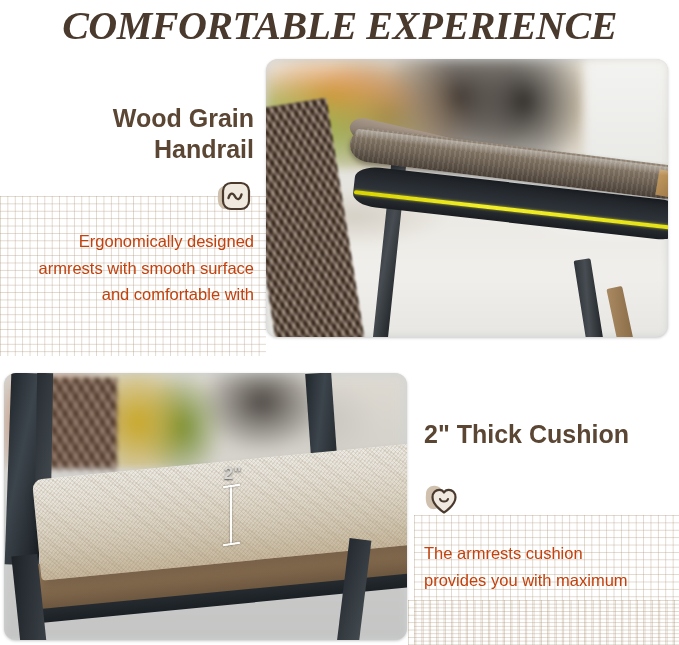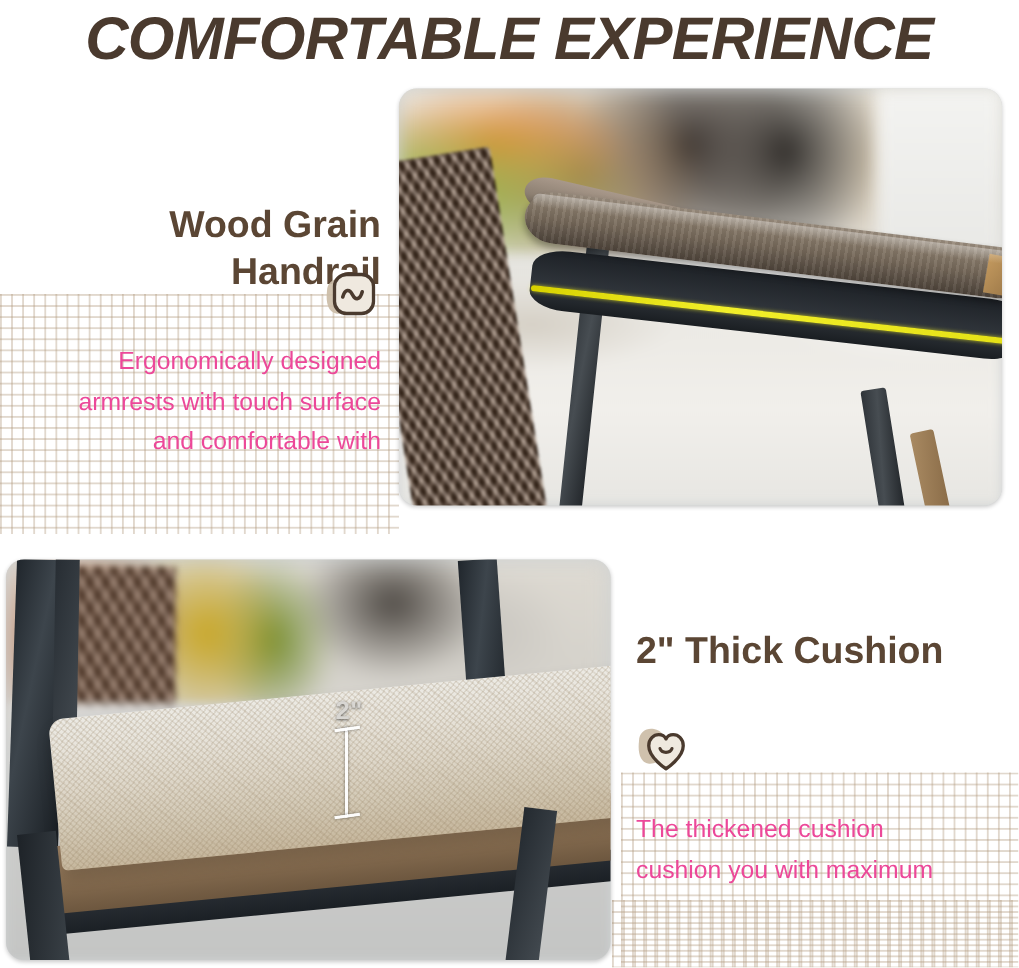--- a/index.html
+++ b/index.html
@@ -24,20 +24,21 @@
     width: 679px;
     height: 52px;
     line-height: 52px;
     text-align: center;
     font-size: 40px;
     font-weight: bold;
     font-style: italic;
     letter-spacing: -0.5px;
     color: #4a3a2e;
     white-space: nowrap;
+    font-family: Liberation Serif, serif;
   }
 
   
   .grid-bg {
     position: absolute;
     background-image:
       linear-gradient(to right, rgba(176,152,124,0.38) 1px, transparent 1px),
       linear-gradient(to bottom, rgba(176,152,124,0.38) 1px, transparent 1px);
     background-size: 7.4px 7.4px;
     background-position: 0 0;
@@ -356,32 +357,31 @@
     font-size: 25px;
     font-weight: bold;
     color: #5b4634;
     line-height: 1.22;
   }
   #title-handrail {
     left: 10px;
     top: 103px;
     width: 244px;
     text-align: right;
-    margin-top: 32px;
   }
   #title-cushion {
     left: 424px;
     top: 419px;
     width: 250px;
     text-align: left;
   }
   .feature-body {
     position: absolute;
     font-size: 16.5px;
-    color: #ec4899;
+    color: #c2410c;
     line-height: 1.62;
   }
   #body-handrail {
     left: 8px;
     top: 228px;
     width: 246px;
     text-align: right;
   }
   #body-cushion {
     left: 424px;
@@ -417,21 +417,21 @@
 <div class="badge" id="badge-wave">
   <svg width="38" height="38" viewBox="0 0 38 38" aria-hidden="true">
     <path d="M4 14 C4 8, 9 5, 14 6 C20 7, 22 12, 21 19 C20 26, 15 30, 10 29 C5 28, 3 22, 4 14 Z" fill="#cbbca6" opacity="0.92"></path>
     <rect x="9" y="3" width="26" height="26" rx="8" ry="8" fill="#efe9df" stroke="#4a3a2e" stroke-width="2.2"></rect>
     <path d="M14.5 18 C16 12.5, 19 12.5, 21 16.5 C23 20.5, 26 20 27.5 14.5" fill="none" stroke="#4a3a2e" stroke-width="2.4" stroke-linecap="round"></path>
   </svg>
 </div>
 
 <div class="feature-body" id="body-handrail">
   <div>Ergonomically designed</div>
-  <div>armrests with touch surface</div>
+  <div>armrests with smooth surface</div>
   <div>and comfortable with</div>
 </div>
 
 <div class="photo" id="photo-handrail">
   <div class="photo-inner">
     <div class="hr-sky"></div>
     <div class="hr-wall-right"></div>
     <div class="hr-ground"></div>
     <div class="hr-wicker"></div>
     <div class="hr-frame-leg hr-leg-a"></div>
@@ -473,15 +473,15 @@
   <svg width="38" height="38" viewBox="0 0 38 38" aria-hidden="true">
     <path d="M2 13 C2 7, 7 4, 12 5 C18 6, 20 11, 19 18 C18 25, 13 29, 8 28 C3 27, 1 21, 2 13 Z" fill="#cbbca6" opacity="0.92"></path>
     <path d="M20 31.5 C20 31.5, 8.5 24.2, 8.5 16.2 C8.5 11.6, 11.8 8.8, 15.2 8.8
              C17.6 8.8, 19.3 10.2, 20 11.6 C20.7 10.2, 22.4 8.8, 24.8 8.8
              C28.2 8.8, 31.5 11.6, 31.5 16.2 C31.5 24.2, 20 31.5, 20 31.5 Z" fill="#efe9df" stroke="#4a3a2e" stroke-width="2.2" stroke-linejoin="round"></path>
     <path d="M16 18 C17.2 21.4, 22.8 21.4, 24 18" fill="none" stroke="#4a3a2e" stroke-width="2.1" stroke-linecap="round"></path>
   </svg>
 </div>
 
 <div class="feature-body" id="body-cushion">
-  <div>The thickened cushion</div>
-  <div>cushion you with maximum</div>
+  <div>The armrests cushion</div>
+  <div>provides you with maximum</div>
 </div>
 
 </body></html>

